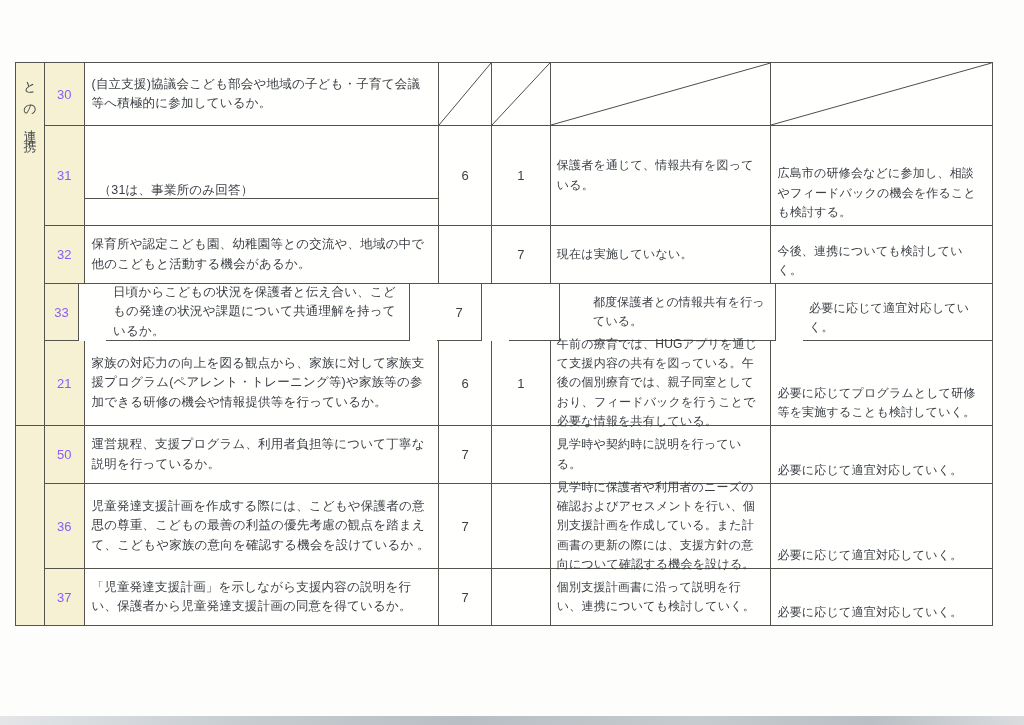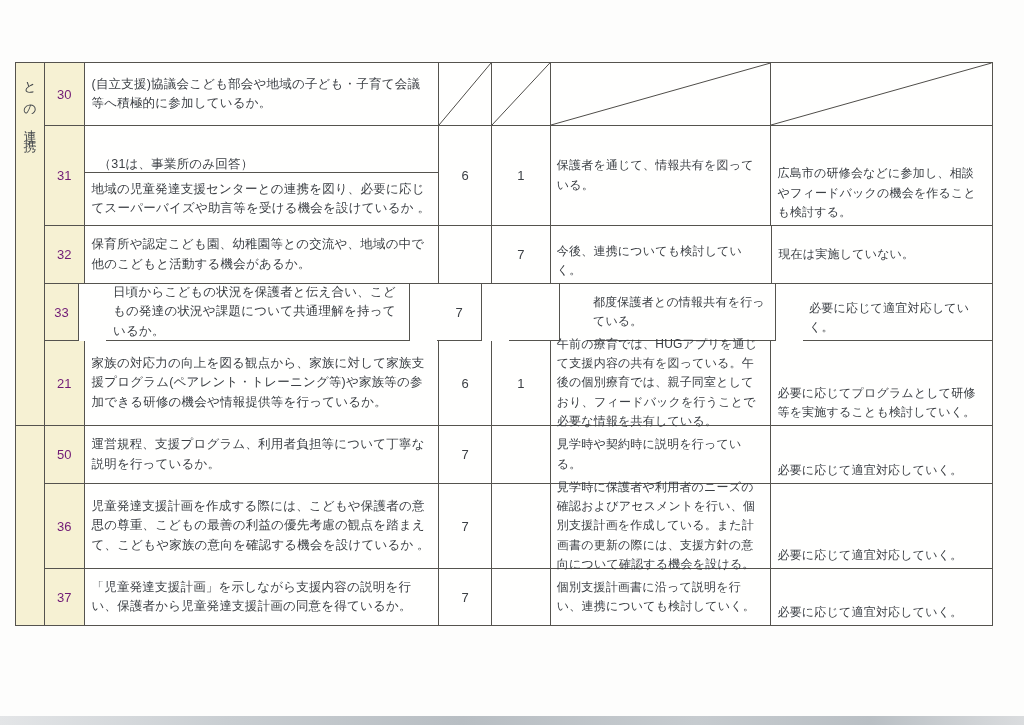--- a/index.html
+++ b/index.html
@@ -27,21 +27,21 @@
     writing-mode:vertical-rl;text-orientation:upright;
     font-size:13px;letter-spacing:9px;color:#44484c;
     padding-top:9px;margin:0 auto;display:block;line-height:1;
     height:170px;text-align:left;
   }
   
   .main-col{display:flex;flex-direction:column;width:948px;}
   .row{display:flex;width:948px;}
   .r0{height:63px;}.r1{height:100px;}.r2{height:58px;}.r3{height:57px;gap:27px;}
   .r4{height:85px;}.r5{height:58px;}.r6{height:85px;}.r7{height:57px;}
-  .c-num{width:41px;background:#f6f1d3;display:flex;align-items:center;justify-content:center;font-size:13px;color:#701a75;}
+  .c-num{width:41px;background:#f6f1d3;display:flex;align-items:center;justify-content:center;font-size:13px;color:#8b5cf6;}
   .c-q{width:368px;display:flex;flex-direction:column;justify-content:center;}
   .c-n1{width:55px;display:flex;align-items:center;justify-content:center;font-size:13px;}
   .c-n2{width:61px;display:flex;align-items:center;justify-content:center;font-size:13px;}
   .c-resp{width:229px;display:flex;align-items:center;}
   .c-com{width:230px;display:flex;align-items:flex-end;}
   .qtext{font-size:12.5px;line-height:1.55;padding:3px 6px 3px 7px;letter-spacing:0.2px;}
   .rtext{font-size:12px;line-height:1.6;padding:3px 6px;letter-spacing:0.2px;}
   .note-sub{
     height:47px;box-sizing:border-box;border-bottom:1px solid #55534e;
     display:flex;align-items:center;
@@ -97,46 +97,43 @@
           </svg>
       </div>
     </div>
 
     <div class="row r1">
       <div class="cell c-num">31</div>
       <div class="cell c-q">
         <div class="note-sub">
           <div class="qtext">（31は、事業所のみ回答）</div>
         </div>
-        <div class="q-sub">
-          <div class="qtext">地域の児童発達支援センターとの連携を図り、必要に応じてスーパーバイズや助言等を受ける機会を設けているか 。</div>
-        </div>
       </div>
       <div class="cell c-n1">6</div>
       <div class="cell c-n2">1</div>
       <div class="cell c-resp">
         <div class="rtext">保護者を通じて、情報共有を図っている。</div>
       </div>
       <div class="cell c-com">
         <div class="rtext">広島市の研修会などに参加し、相談やフィードバックの機会を作ることも検討する。</div>
       </div>
     </div>
 
     <div class="row r2">
       <div class="cell c-num">32</div>
       <div class="cell c-q">
         <div class="qtext">保育所や認定こども園、幼稚園等との交流や、地域の中で他のこどもと活動する機会があるか。</div>
       </div>
       <div class="cell c-n1"></div>
       <div class="cell c-n2">7</div>
+      <div class="cell c-resp">
+        <div class="rtext">現在は実施していない。</div>
+      </div>
       <div class="cell c-com">
         <div class="rtext">今後、連携についても検討していく。</div>
-      </div>
-      <div class="cell c-resp">
-        <div class="rtext">現在は実施していない。</div>
       </div>
     </div>
 
     <div class="row r3">
       <div class="cell c-num">33</div>
       <div class="cell c-q">
         <div class="qtext">日頃からこどもの状況を保護者と伝え合い、こどもの発達の状況や課題について共通理解を持っているか。</div>
       </div>
       <div class="cell c-n1">7</div>
       <div class="cell c-n2"></div>

